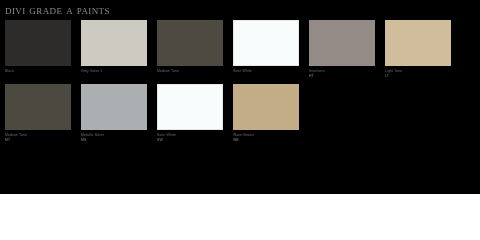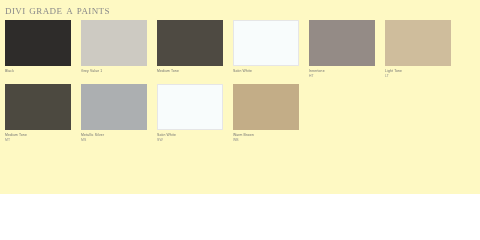--- a/index.html
+++ b/index.html
@@ -12,21 +12,21 @@
     height: 194px;
     overflow: hidden;
     font-family: "Liberation Sans", sans-serif;
     -webkit-font-smoothing: antialiased;
   }
 
   .page {
     position: relative;
     width: 480px;
     height: 194px;
-    background: #fef9c3;
+    background: #000000;
     box-sizing: border-box;
   }
 
   
   .page-title {
     position: absolute;
     left: 5px;
     top: 2px;
     font-family: "Liberation Serif", serif;
     font-size: 13.5px;

